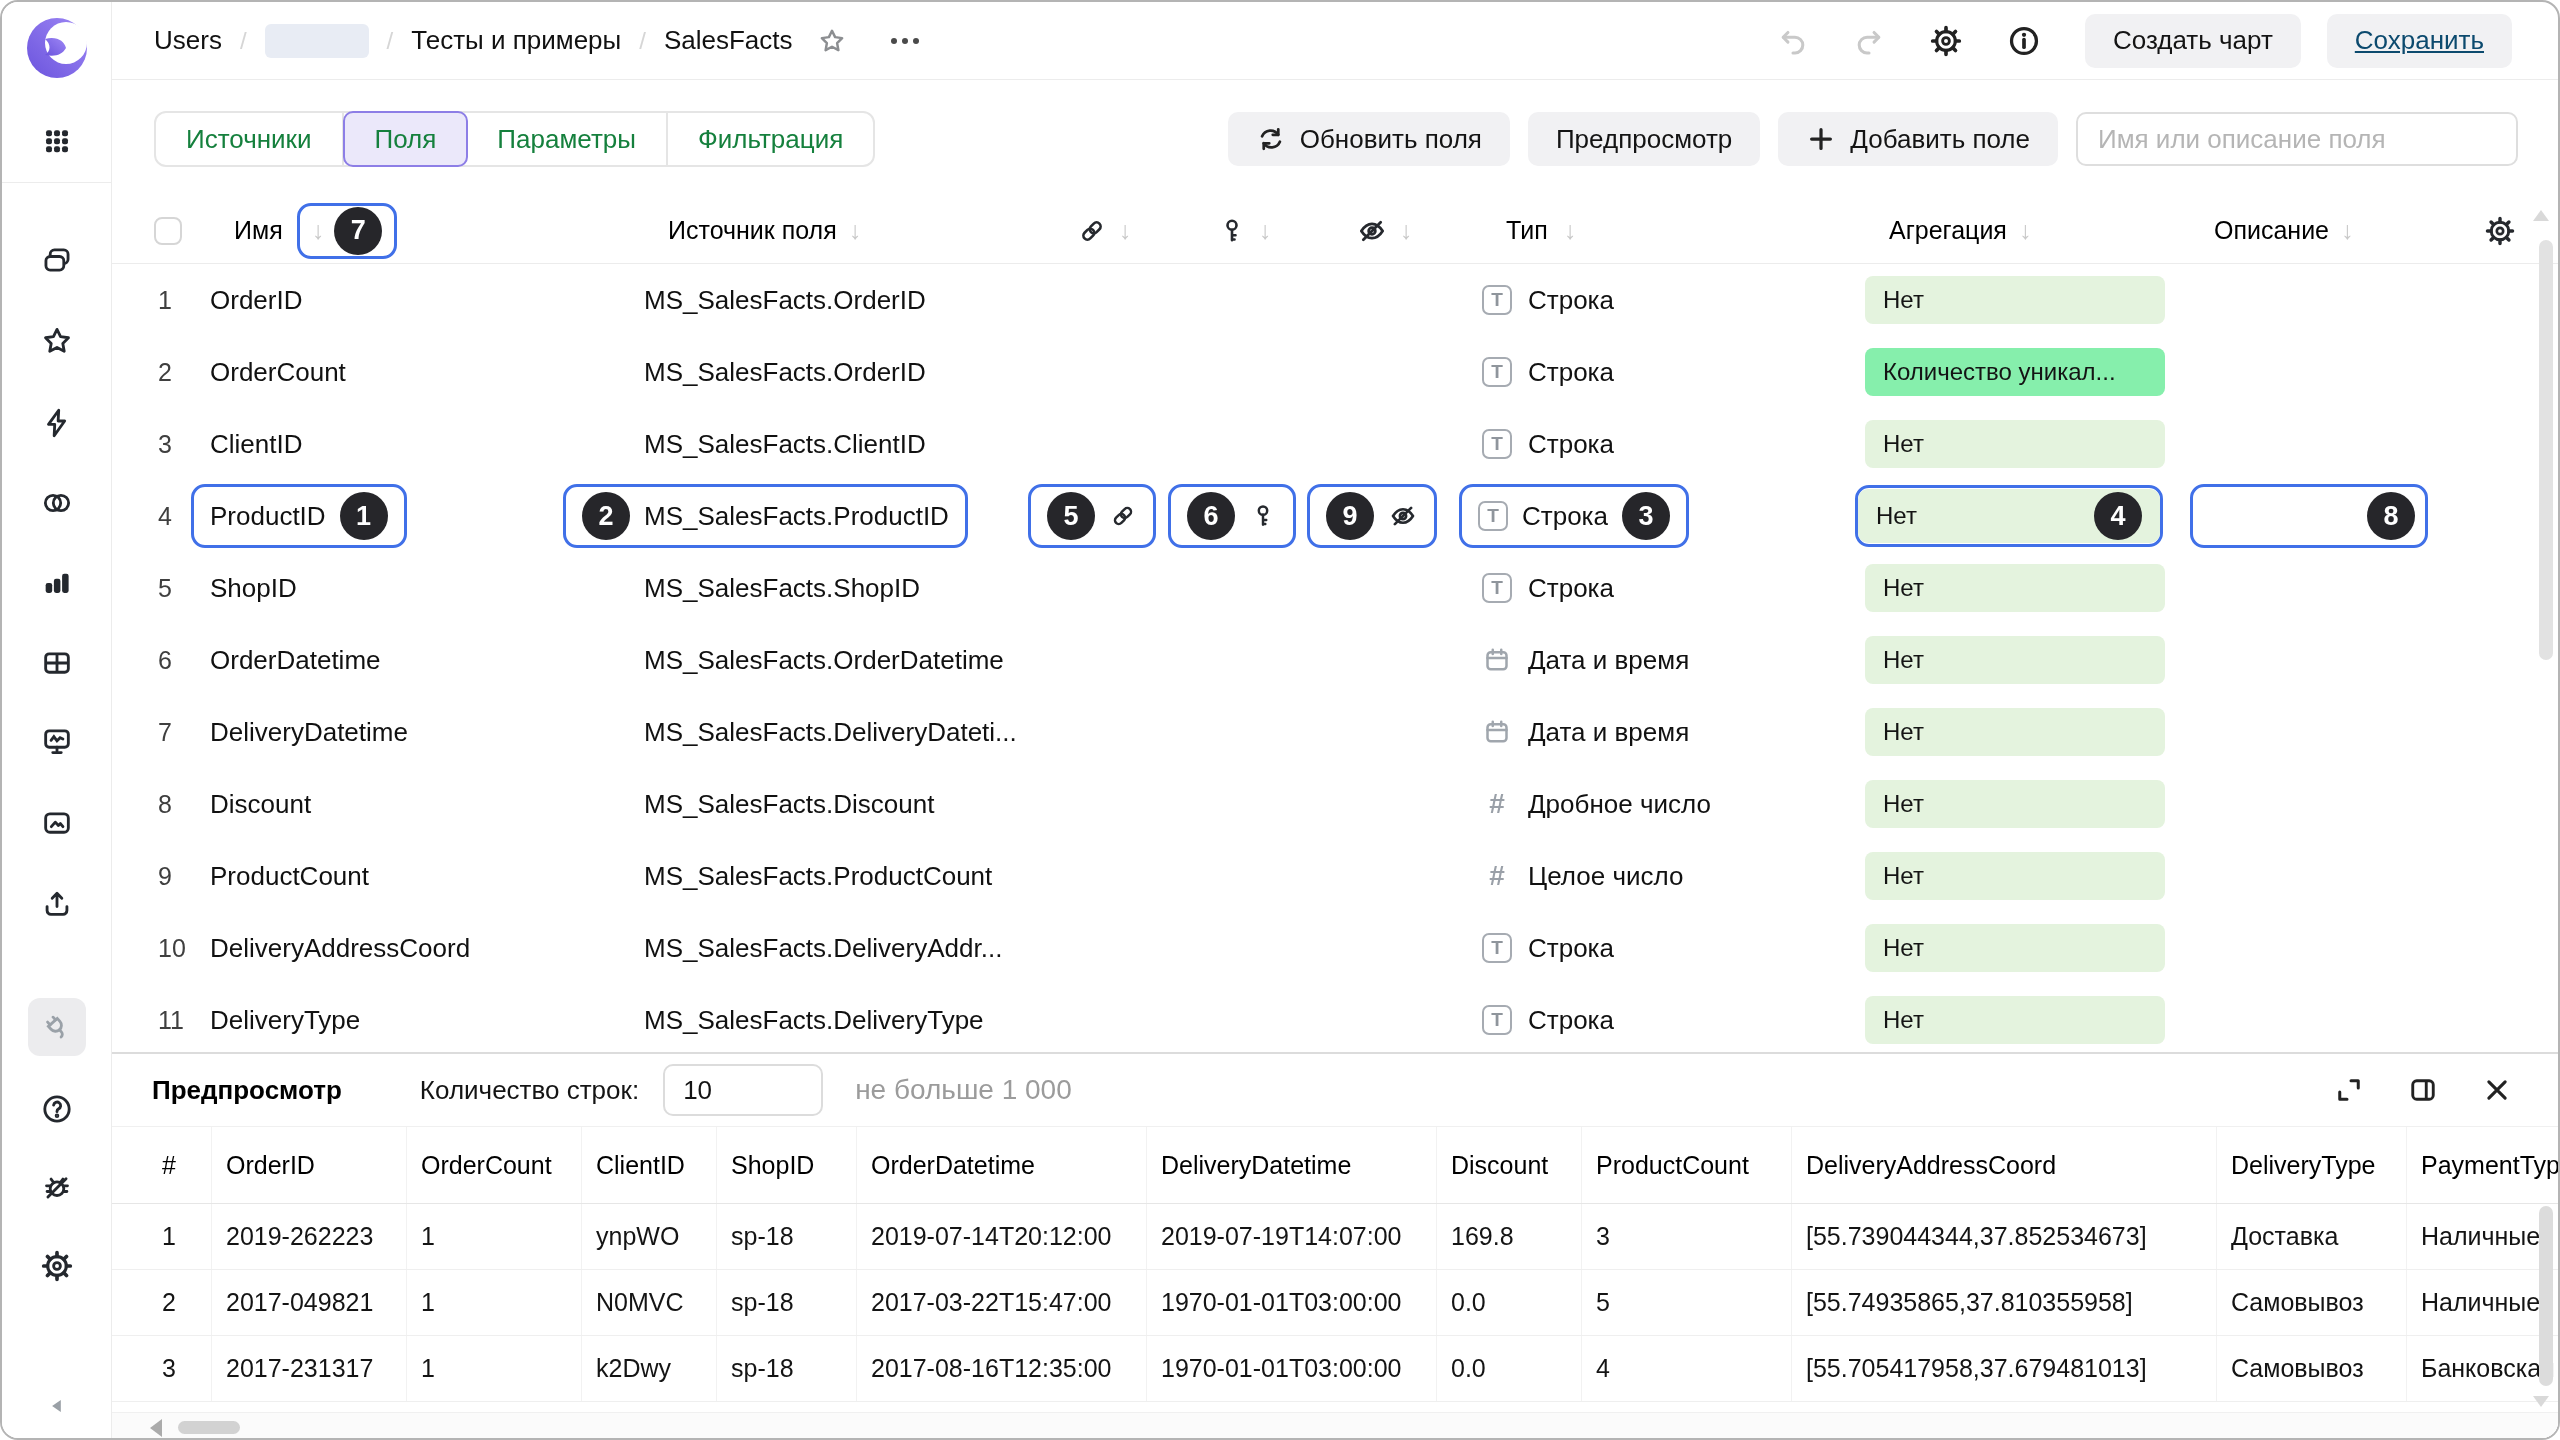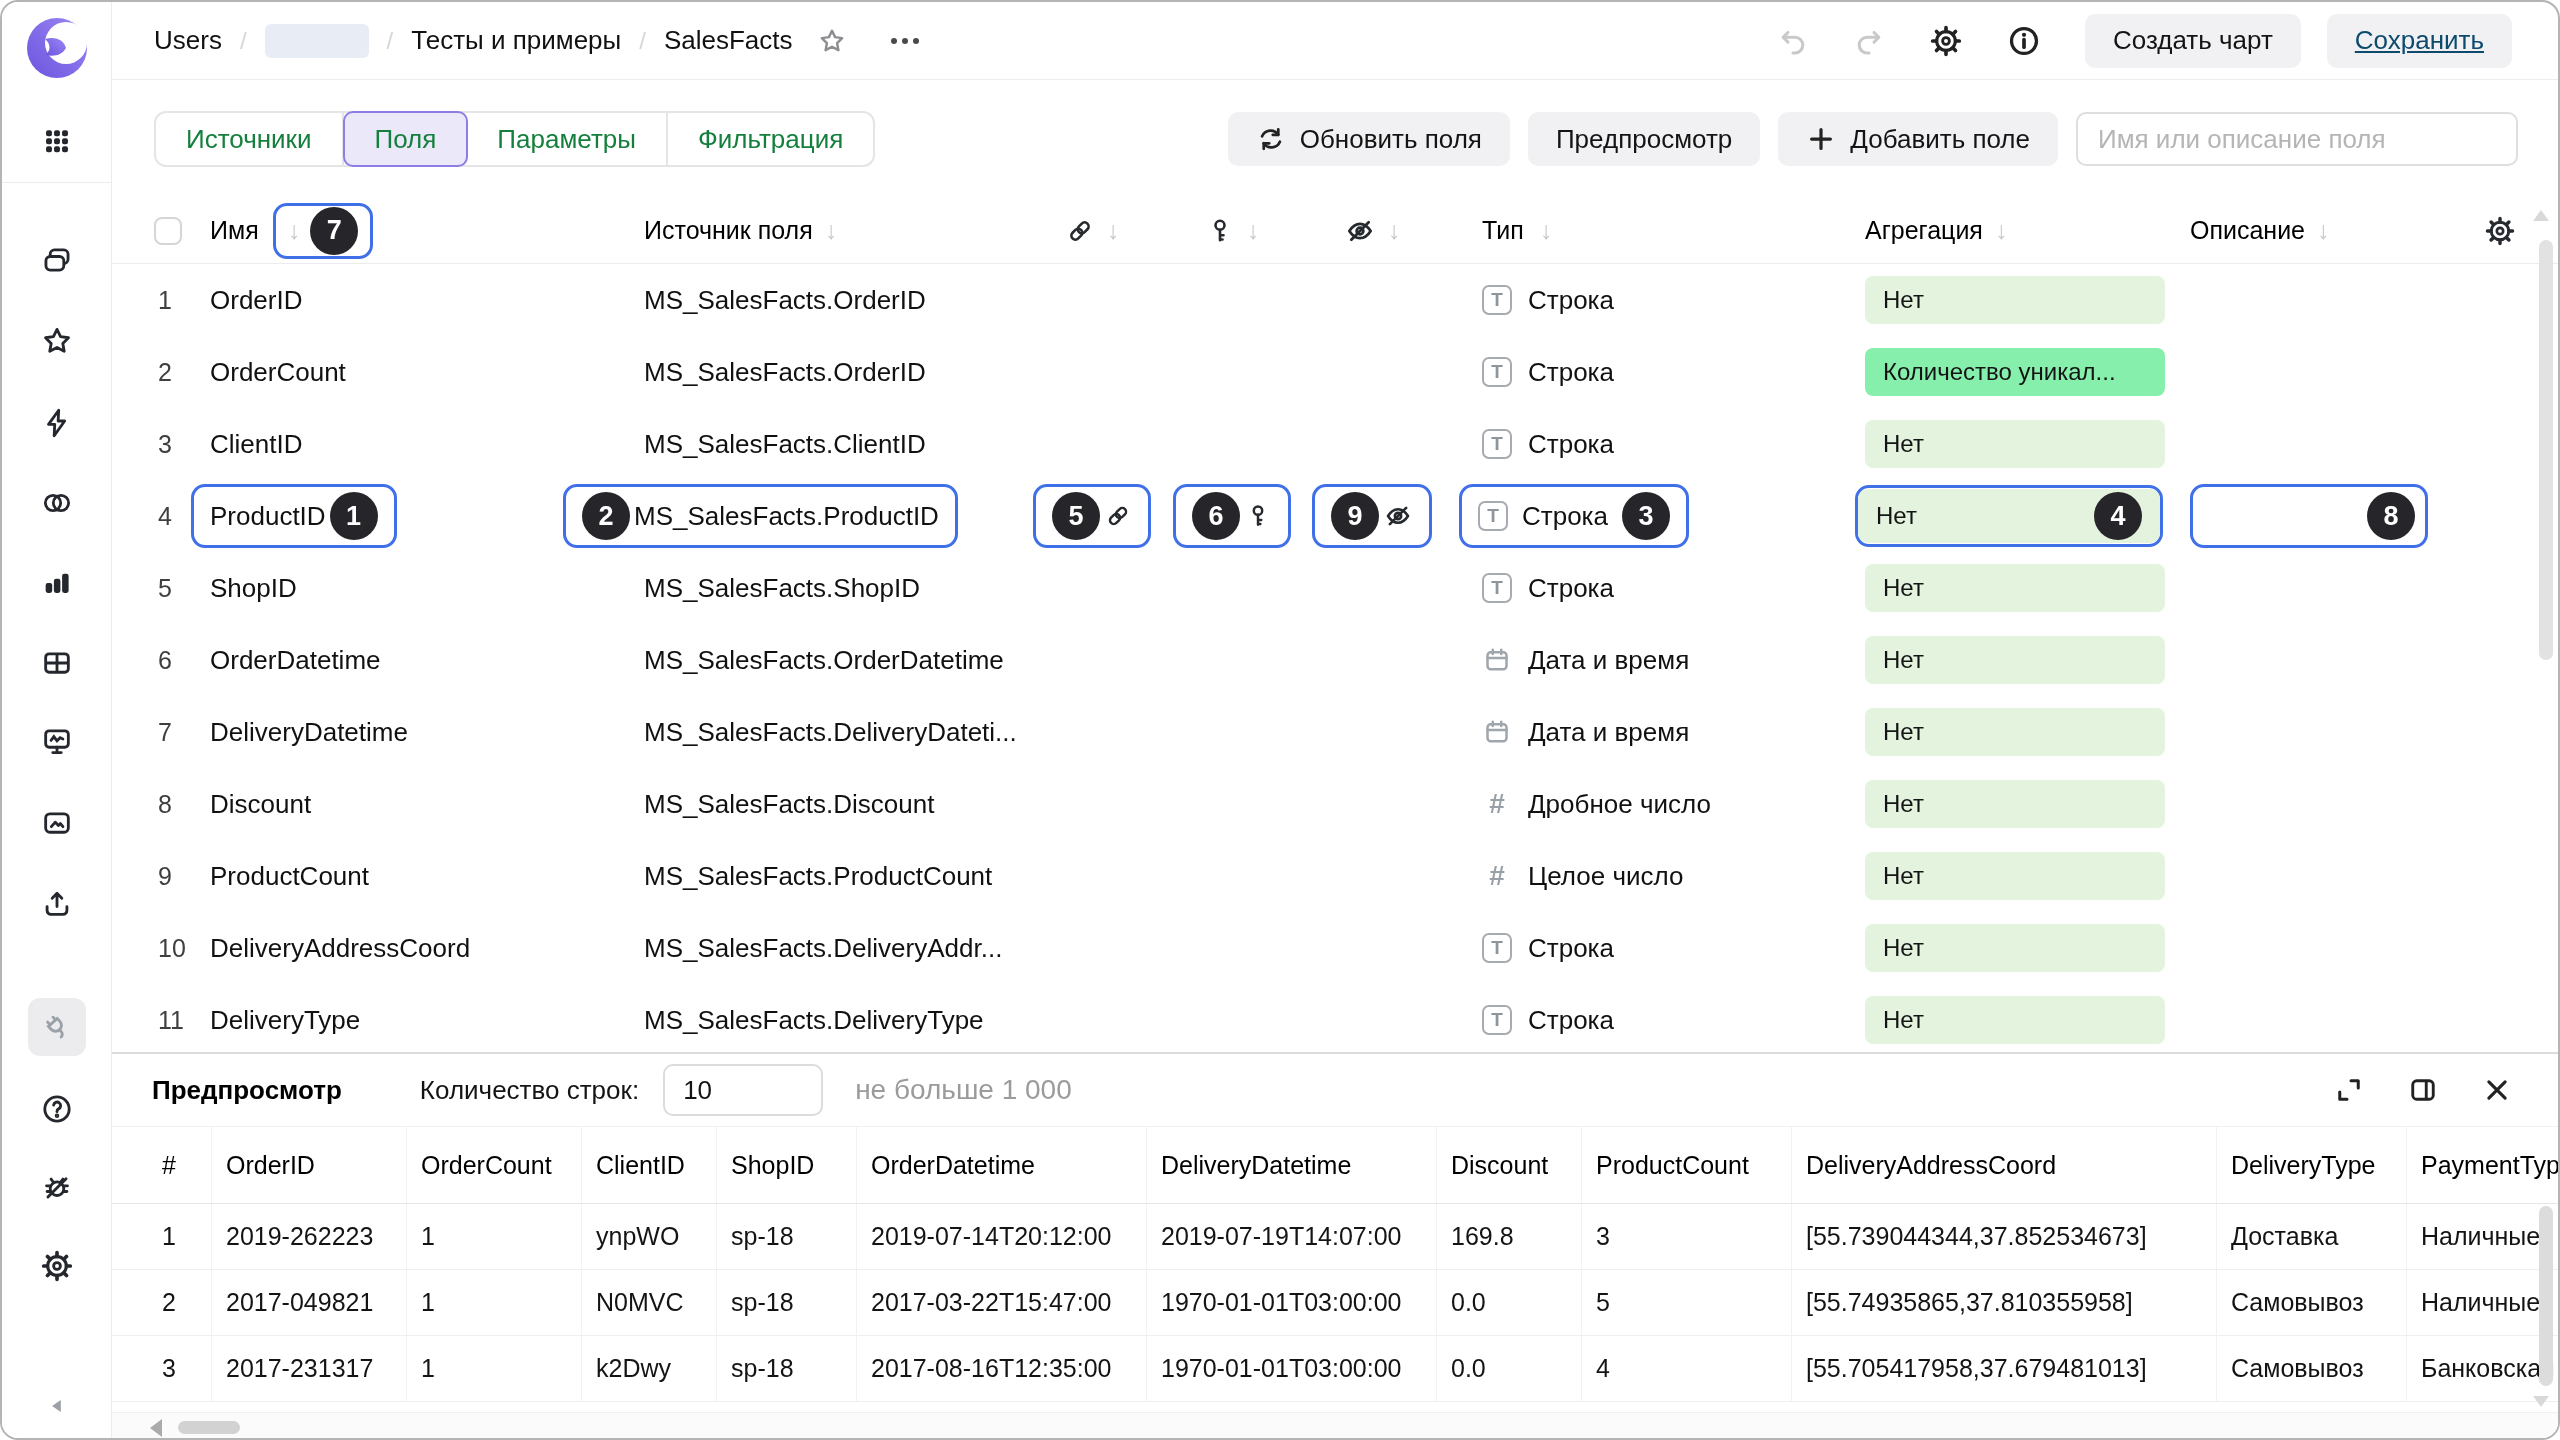--- a/index.html
+++ b/index.html
@@ -53,21 +53,21 @@
     font-size:26px; padding:0 20px; color:#141414; outline:none;
     font-family:"Liberation Sans","DejaVu Sans",sans-serif; }
   .search::placeholder { color:#b5b5b5; }
 
   
   .fields { position:absolute; left:110px; right:0; top:196px; height:854px; overflow:hidden; }
   .fgrid { display:grid; padding-left:36px;
     grid-template-columns:62px 352px 460px 140px 140px 140px 405px 335px 260px 1fr; }
   .fhead { height:66px; align-items:center; font-size:25px; font-weight:500; color:#000;
     border-bottom:1px solid #ececec; }
-  .hcell { display:flex; align-items:center; gap:12px; }
+  .hcell { display:flex; align-items:center; gap:12px;margin-left:24px; }
   .arrow { color:#c9c9c9; font-size:25px; font-weight:400; }
   .ccol { justify-content:center; }
   .gearcol { justify-content:center; color:#26292e; }
   .cb { width:28px; height:28px; border:2px solid #d6d6d6; border-radius:8px; background:#fff;
     margin-left:6px; }
   .frow { height:72px; align-items:center; font-size:26px; color:#111; }
   .cell { display:flex; align-items:center; min-width:0; }
   .num { color:#3f3f3f; font-size:25px; padding-left:10px; }
   .srcc { padding-left:82px; }
   .typc { padding-left:40px; gap:16px; white-space:nowrap; }
@@ -77,21 +77,21 @@
     display:flex; align-items:center; justify-content:center; font-size:19px; font-weight:700;
     flex:none; }
   .hash { color:#9aa0a8; font-size:28px; font-weight:600; width:30px; text-align:center; flex:none; }
   .calic { display:flex; color:#a0a6ad; flex:none; }
   .pill { width:300px; height:48px; border-radius:8px; background:#e4f3de; display:flex;
     align-items:center; padding:0 18px; font-size:24px; color:#141414; white-space:nowrap;
     overflow:hidden; }
   .pill.purple { background:#86efac; }
 
   
-  .cbox { display:inline-flex; align-items:center; gap:4px; border:3.5px solid #4070e8;
+  .cbox { display:inline-flex; align-items:center; gap:14px; border:3.5px solid #4070e8;
     border-radius:14px; height:64px; padding:0 16px; background:#fff; flex:none; }
   .badge { width:48px; height:48px; border-radius:50%; background:#26262a; color:#fff;
     font-size:27px; font-weight:700; display:flex; align-items:center; justify-content:center;
     flex:none; }
   .namec .cbox { margin-left:-19px; }
   .srcc  .cbox { margin-left:-81px; }
   .typc  .cbox { margin-left:-23px; gap:14px; }
   .aggc  .cbox { margin-left:-10px; padding:0; height:62px; }
   .aggc  .cbox .pill { width:302px; height:54px; margin:0; border-radius:10px; }
   .aggc  .cbox .pill .badge { margin-left:auto; }

